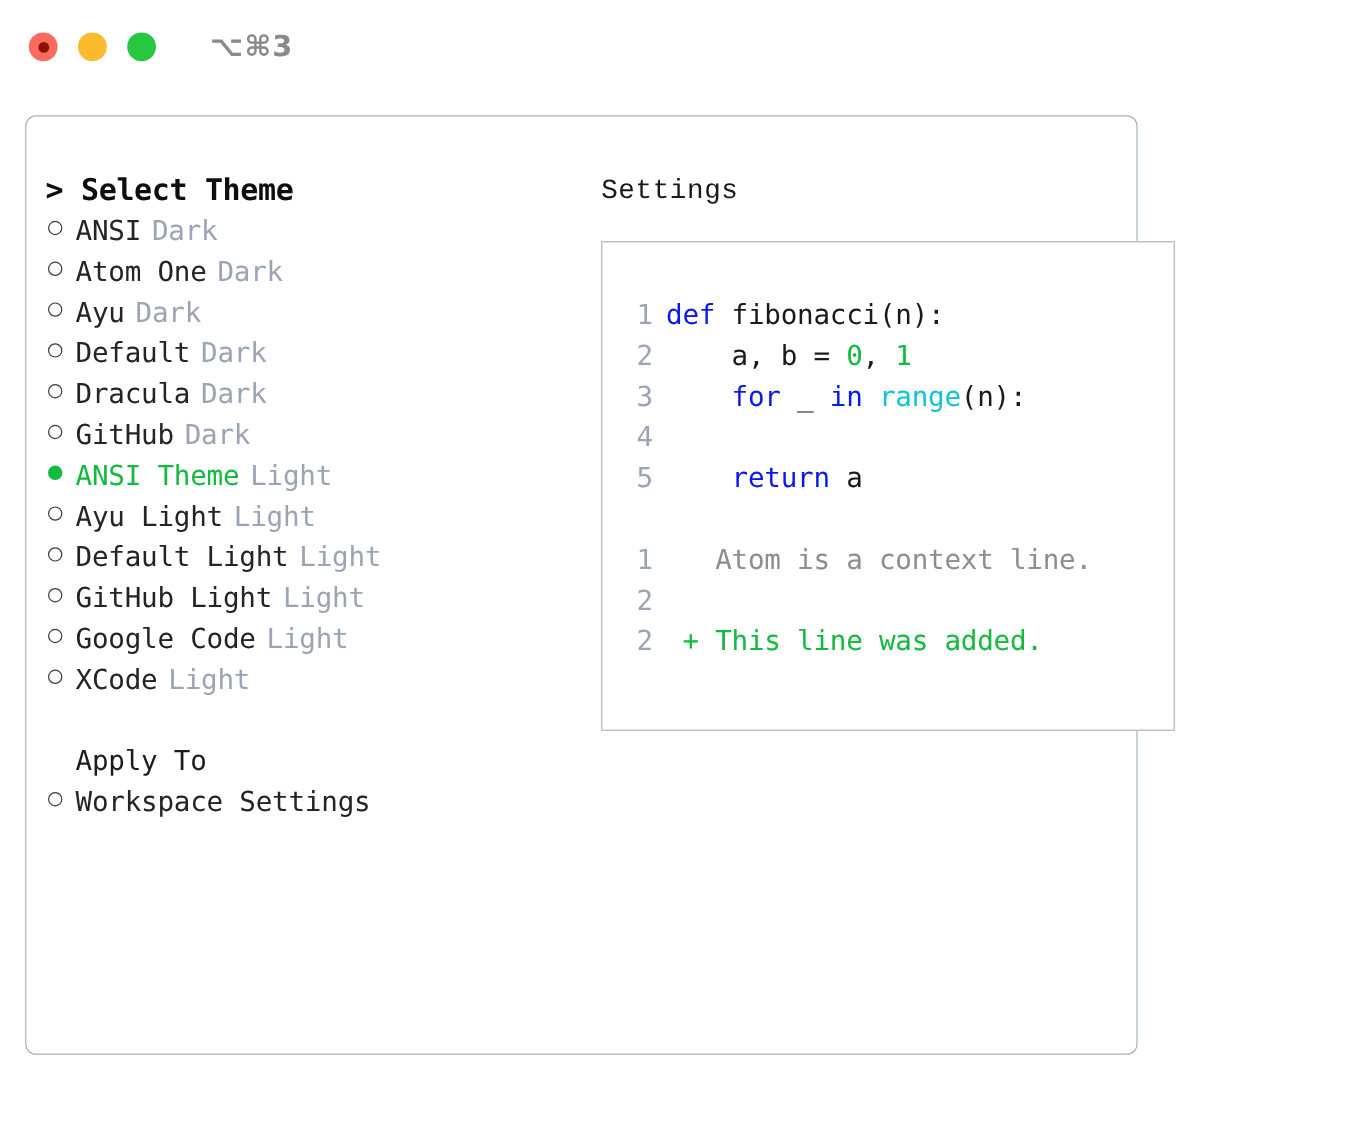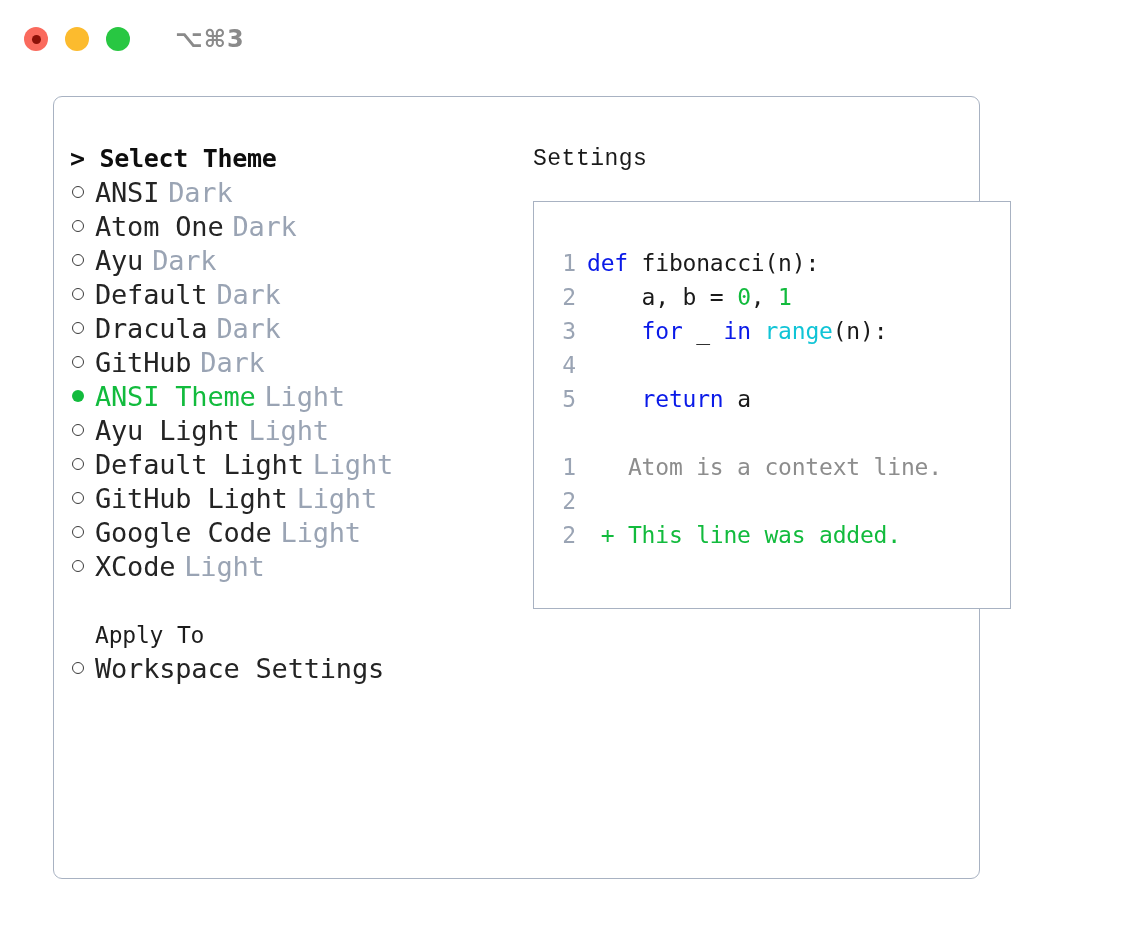--- a/index.html
+++ b/index.html
@@ -71,21 +71,20 @@
   .panel {
     position: absolute;
     left: 21px;
     top: 96px;
     width: 927px;
     height: 783px;
     border: 1.6px solid #a8b2c2;
     border-radius: 9px;
     box-sizing: border-box;
     background: #ffffff;
-    margin-left: 32px;
   }
 
   .panel-inner {
     position: absolute;
     left: 0; top: 0; right: 0; bottom: 0;
   }
 
   
   .left-col {
     position: absolute;
@@ -101,21 +100,21 @@
     line-height: 34px;
     white-space: pre;
     letter-spacing: -0.3px;
   }
 
   .theme-row {
     display: flex;
     align-items: baseline;
     line-height: 34px;
     height: 34px;
-    font-size: 27px;
+    font-size: 23px;
     white-space: pre;
     letter-spacing: -0.2px;
   }
   .bullet {
     width: 25px;
     flex: 0 0 25px;
     position: relative;
     display: inline-block;
   }
   .bullet i {

